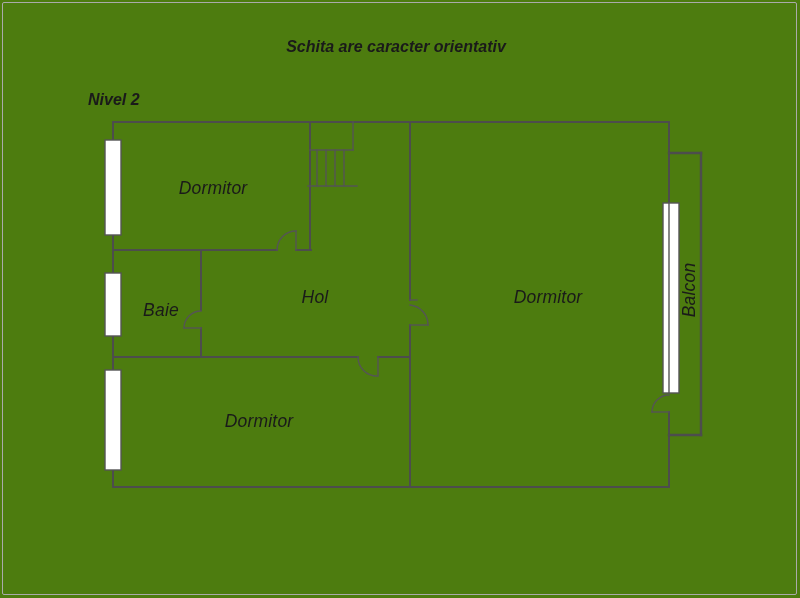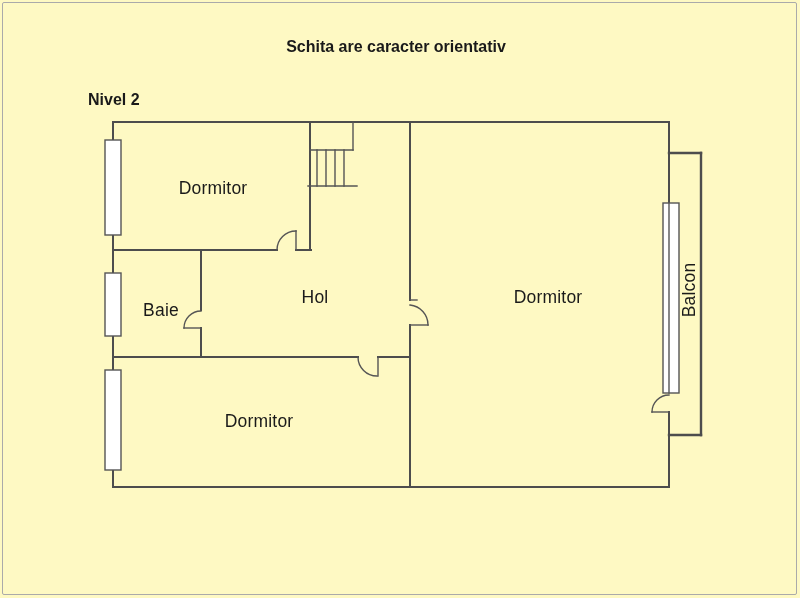--- a/index.html
+++ b/index.html
@@ -8,21 +8,22 @@
     background: #ffffff;
     width: 800px;
     height: 598px;
     font-family: "Liberation Sans", sans-serif;
     overflow: hidden;
   }
   .canvas {
     position: relative;
     width: 800px;
     height: 598px;
-    background: #fef9c3;
+    background: #4d7c0f;
+    font-style: italic;
   }
   .page-border {
     position: absolute;
     left: 2px; top: 2px;
     width: 793px; height: 591px;
     border: 1px solid #aaaaaa;
     border-radius: 2px;
     pointer-events: none;
   }
   svg { position: absolute; left: 0; top: 0; }

